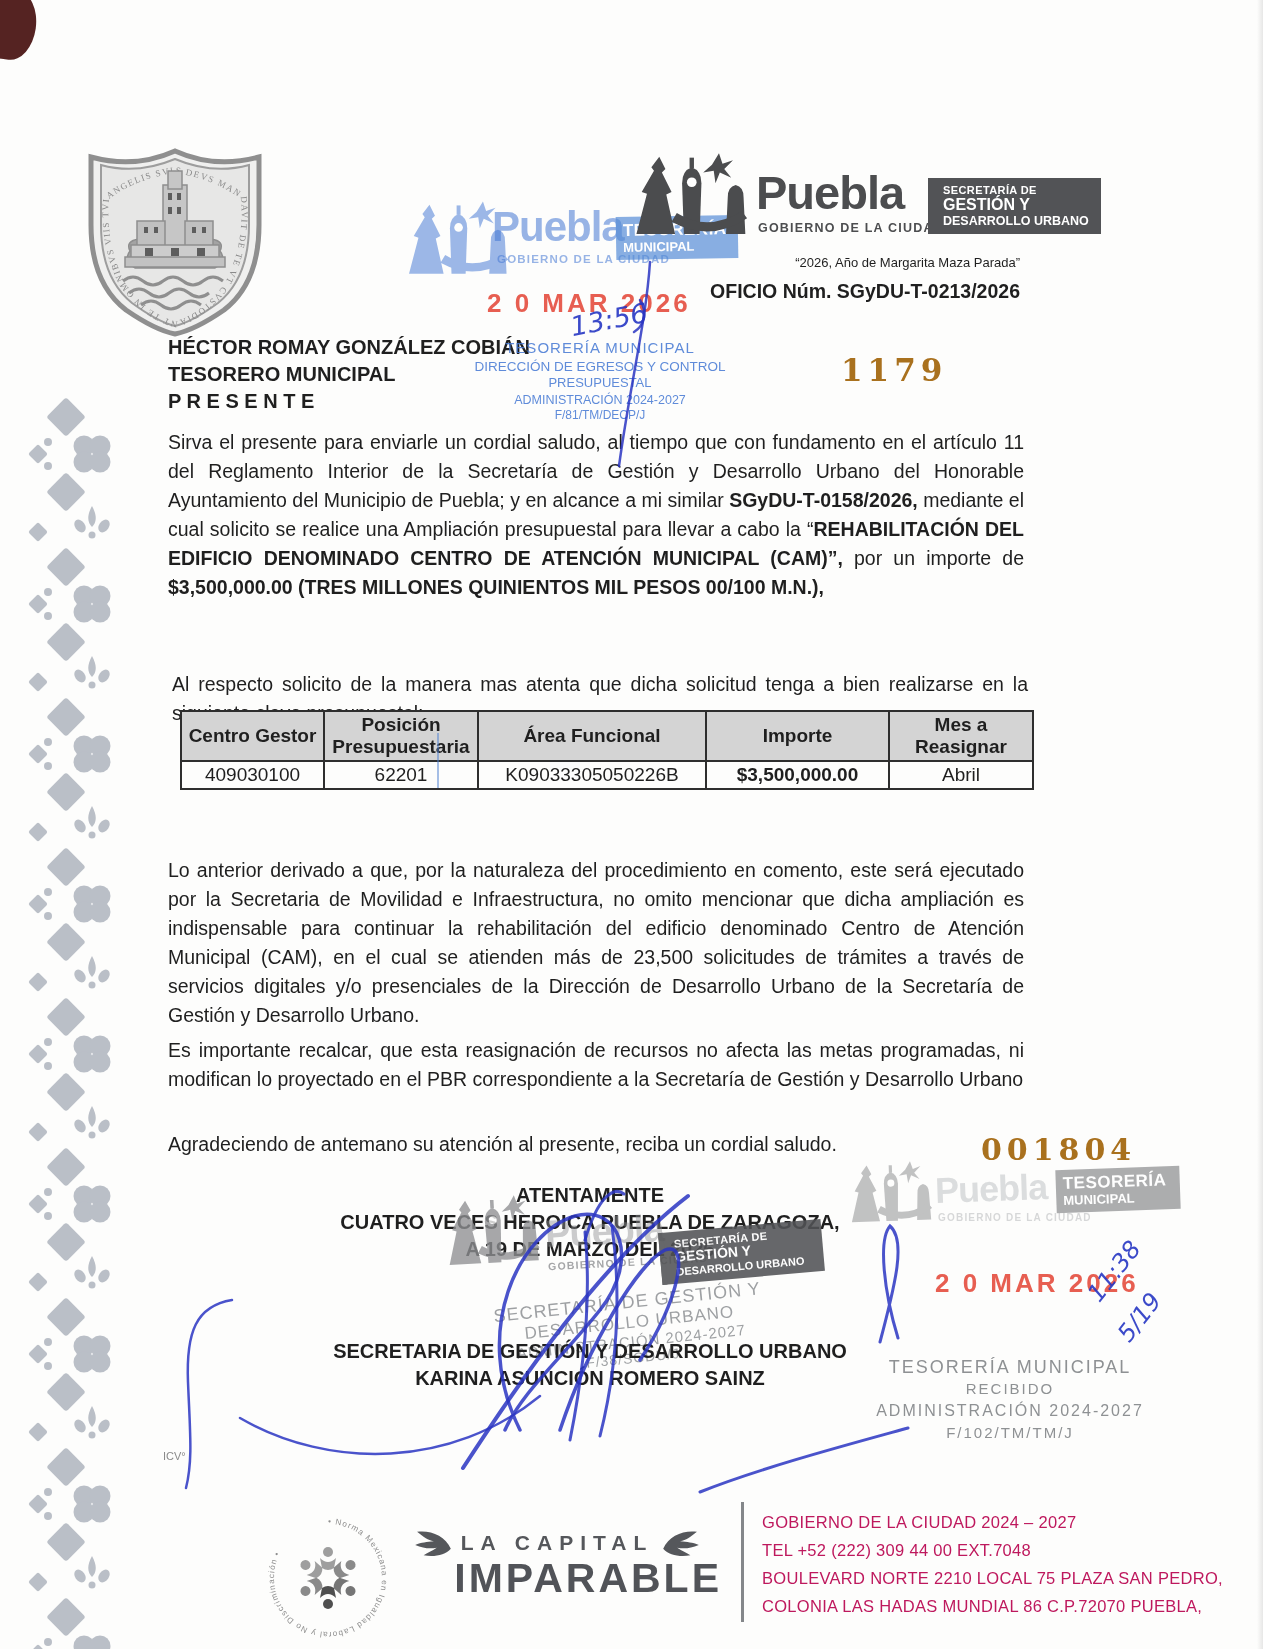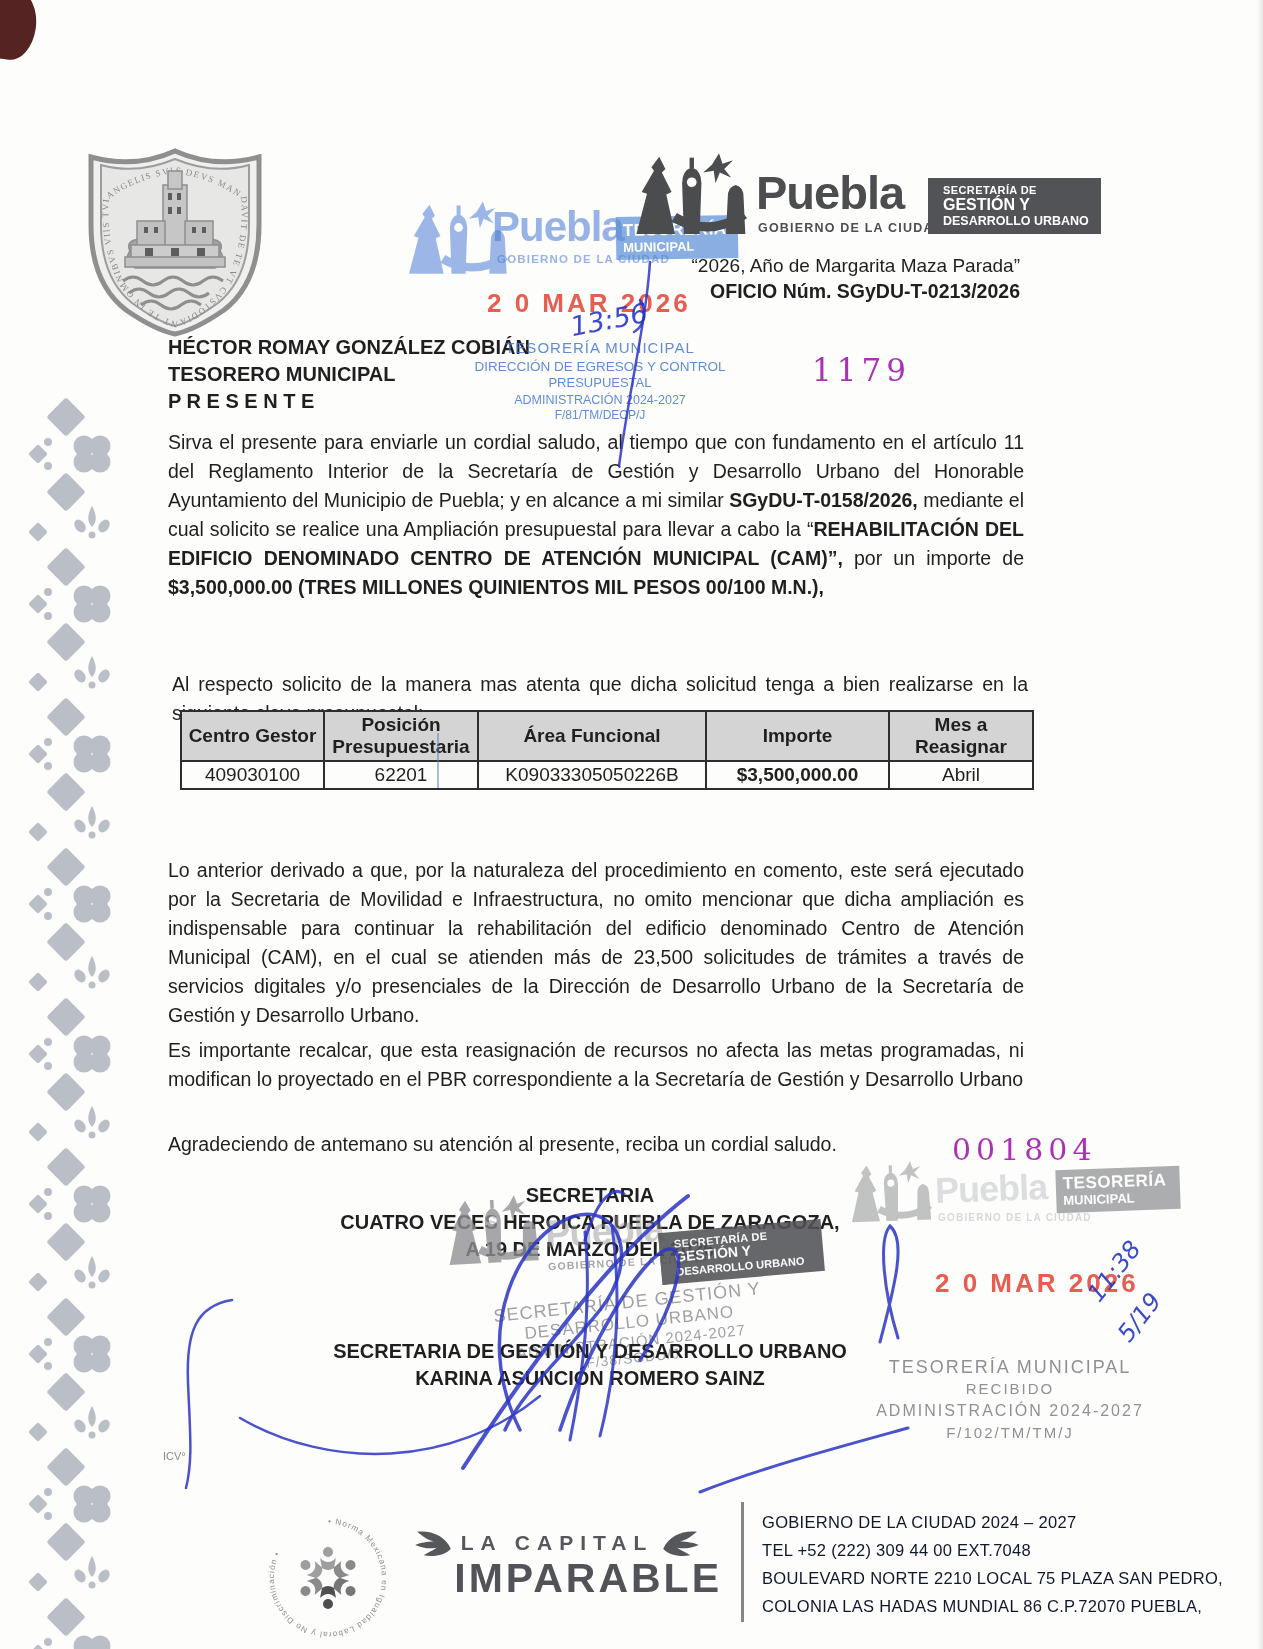--- a/index.html
+++ b/index.html
@@ -14,36 +14,36 @@
   
   .brand-word{font-weight:800;letter-spacing:-1px;color:#4c4d4f;}
   .brand-sub{font-weight:bold;color:#4c4d4f;letter-spacing:1.2px;}
   .sec-box{background:#525356;color:#fff;padding:6px 8px 6px 10px;line-height:1.12;border-left:5px solid #525356;}
   .sec-box .l1{font-size:11px;font-weight:bold;letter-spacing:.4px;}
   .sec-box .l2{font-size:16px;font-weight:800;}
   .sec-box .l3{font-size:12.5px;font-weight:800;}
   .blue{color:#4478d4;}
   .bluebox{background:#528ad6;color:#fff;opacity:.68;padding:5px 7px;line-height:1.1;}
   .graybox{background:#9b9c9e;color:#fff;opacity:.82;padding:5px 7px;line-height:1.1;}
-  .legend{font-size:19px;}
+  .legend{font-size:13px;}
   .oficio{font-size:19.5px;font-weight:bold;}
   .redstamp{color:#e4493a;font-weight:bold;letter-spacing:3px;opacity:.88;}
-  .redfolio{color:#a21caf;font-family:"DejaVu Serif",serif;font-weight:normal;letter-spacing:5px;opacity:.9;}
+  .redfolio{color:#a16207;font-family:"DejaVu Serif",serif;font-weight:bold;letter-spacing:5px;opacity:.9;margin-left:29px;}
   .hand{color:#2737c4;font-family:"DejaVu Sans",sans-serif;font-style:italic;font-weight:500;opacity:.9;}
   .addr{font-size:20px;font-weight:bold;line-height:27px;}
   .stamp-blue-txt{color:#4478d4;text-align:center;opacity:.85;line-height:1.3;}
   .para{font-size:19.5px;line-height:29px;text-align:justify;width:856px;}
   table.clave{border-collapse:collapse;font-size:19px;}
   table.clave td,table.clave th{border:2px solid #2e2e2e;text-align:center;vertical-align:middle;padding:2px 4px;}
   table.clave th{background:#d4d4d4;font-weight:bold;line-height:1.15;}
   .center-block{text-align:center;font-weight:bold;font-size:20px;line-height:27px;}
   .ghost{opacity:.45;}
   .gray-stamp-txt{color:#94979a;text-align:center;letter-spacing:1px;opacity:.9;}
   .recv-txt{color:#85888b;text-align:center;letter-spacing:2px;line-height:22px;opacity:.92;}
-  .footer-txt{color:#0f172a;font-size:16.5px;line-height:28px;font-weight:500;letter-spacing:.3px;}
+  .footer-txt{color:#be185d;font-size:16.5px;line-height:28px;font-weight:500;letter-spacing:.3px;}
   .divider{width:3px;background:#6e7275;opacity:.85;}
   .cap1{font-size:21px;font-weight:800;letter-spacing:7px;color:#55575b;}
   .cap2{font-size:41px;font-weight:800;letter-spacing:3px;color:#515358;line-height:1;}
   .icv{font-size:11px;color:#8a8a8a;}
   svg{display:block;}
 </style>
 </head>
 <body>
 
 <div class="page">
@@ -207,21 +207,21 @@
   </div>
   <div class="abs" style="left:437px;top:733px;width:2px;height:55px;background:#4d7fd0;opacity:.5;"></div>
 
   <div class="abs para" style="left:168px;top:856px;">Lo anterior derivado a que, por la naturaleza del procedimiento en comento, este será ejecutado por la Secretaria de Movilidad e Infraestructura, no omito mencionar que dicha ampliación es indispensable para continuar la rehabilitación del edificio denominado Centro de Atención Municipal (CAM), en el cual se atienden más de 23,500 solicitudes de trámites a través de servicios digitales y/o presenciales de la Dirección de Desarrollo Urbano de la Secretaría de Gestión y Desarrollo Urbano.</div>
   <div class="abs para" style="left:168px;top:1036px;">Es importante recalcar, que esta reasignación de recursos no afecta las metas programadas, ni modifican lo proyectado en el PBR correspondiente a la Secretaría de Gestión y Desarrollo Urbano</div>
   <div class="abs para" style="left:168px;top:1130px;">Agradeciendo de antemano su atención al presente, reciba un cordial saludo.</div>
 
   <div class="abs redfolio" style="left:952px;top:1132px;font-size:30px;">001804</div>
 
   <div class="abs center-block" style="left:170px;top:1182px;width:840px;">
-    <div>SECRETARIA</div>
+    <div>ATENTAMENTE</div>
     <div>CUATRO VECES HEROICA PUEBLA DE ZARAGOZA,</div>
     <div>A 19 DE MARZO DEL 2026</div>
   </div>
 
   <div class="abs" style="left:438px;top:1192px;transform:rotate(-3deg);">
     <svg width="108" height="83" viewBox="0 0 150 115" style="color:#8f9093;opacity:.78">
         <use href="#sym-skyline" fill="currentColor"></use>
       </svg>
   </div>
   <div class="abs brand-word ghost" style="left:545px;top:1210px;font-size:38px;color:#8f9093;transform:rotate(-3deg);">Puebla</div>

